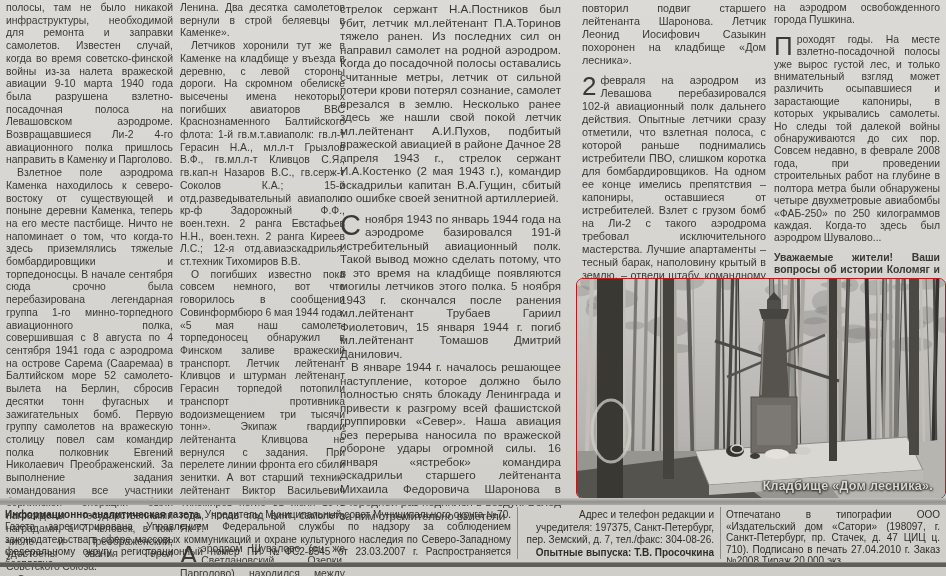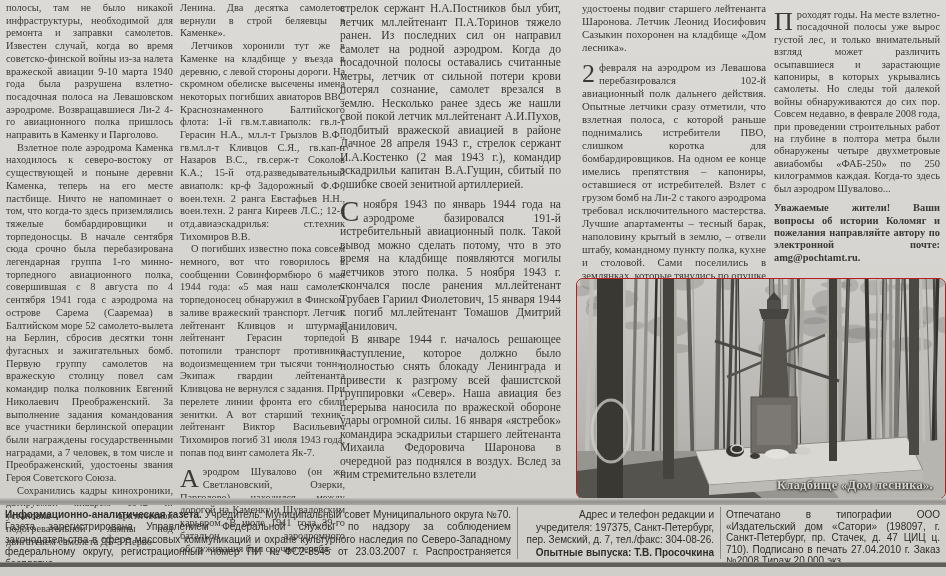--- a/index.html
+++ b/index.html
@@ -2,21 +2,21 @@
 <html lang="ru"><head>
 <meta charset="utf-8">
 <style>
   html,body{margin:0;padding:0;}
   body{
     width:946px;height:576px;overflow:hidden;position:relative;
     background:linear-gradient(#dbdad6,#cfcec9);
     font-family:"Liberation Sans", sans-serif;
     -webkit-font-smoothing:antialiased;
   }
-  .article{position:absolute;left:0;top:0;width:946px;height:498px;font-family:Liberation Serif, serif;}
+  .article{position:absolute;left:0;top:0;width:946px;height:498px;}
   .col{position:absolute;top:2px;text-align:justify;color:#3a3935;word-spacing:-0.3px;}
   .c1{left:6px;width:167px;font-size:10.4px;line-height:12.7px;}
   .c2{left:180px;width:165px;font-size:10.4px;line-height:12.7px;}
   .c3{left:340px;width:221px;font-size:11.6px;line-height:13.5px;}
   .c4{left:582px;width:184px;font-size:10.8px;line-height:13px;}
   .c5{left:774px;width:166px;font-size:10.4px;line-height:12.4px;}
   .col p{margin:0;}
   .col p.ind{text-indent:11px;}
   .col p.sp{margin-top:7px;}
   .col p.b{font-weight:bold;}
@@ -55,24 +55,25 @@
       <p class="ind">Летчиков хоронили тут же в Каменке на кладбище у въезда в деревню, с левой стороны дороги. На скромном обелиске высечены имена некоторых погибших авиаторов ВВС Краснознаменного Балтийского флота: 1-й гв.м.т.авиаполк: гв.л-т Герасин Н.А., мл.л-т Грызлов В.Ф., гв.мл.л-т Кливцов С.Я., гв.кап-н Назаров В.С., гв.серж-т Соколов К.А.; 15-й отд.разведывательный авиаполк: кр-ф Задорожный Ф.Ф., воен.техн. 2 ранга Евстафьев Н.Н., воен.техн. 2 ранга Киреев Л.С.; 12-я отд.авиаэскадрилья: ст.техник Тихомиров В.В.</p>
       <p class="ind">О погибших известно пока совсем немного, вот что говорилось в сообщении Совинформбюро 6 мая 1944 года: «5 мая наш самолет-торпедоносец обнаружил в Финском заливе вражеский транспорт. Летчик лейтенант Кливцов и штурман лейтенант Герасин торпедой потопили транспорт противника водоизмещением три тысячи тонн». Экипаж гвардии лейтенанта Кливцова не вернулся с задания. При перелете линии фронта его сбили зенитки. А вот старший техник-лейтенант Виктор Васильевич Тихомиров погиб 31 июля 1943 года, попав под винт самолета Як-7.</p>
       <p class="sp"><span class="dc">А</span>эродром Шувалово (он же Светлановский, Озерки, Парголово) находился между дорогой на Каменку и Шуваловским карьером. В июле 1941 года 39-го батальон аэродромного обслуживания был срочно переба-</p>
     </div>
   <div class="col c3">
       <p>стрелок сержант Н.А.Постников был убит, летчик мл.лейтенант П.А.Торинов тяжело ранен. Из последних сил он направил самолет на родной аэродром. Когда до посадочной полосы оставались считанные метры, летчик от сильной потери крови потерял сознание, самолет врезался в землю. Несколько ранее здесь же нашли свой покой летчик мл.лейтенант А.И.Пухов, подбитый вражеской авиацией в районе Дачное 28 апреля 1943 г., стрелок сержант И.А.Костенко (2 мая 1943 г.), командир эскадрильи капитан В.А.Гущин, сбитый по ошибке своей зенитной артиллерией.</p>
       <p class="sp"><span class="dc">С</span>ноября 1943 по январь 1944 года на аэродроме базировался 191-й истребительный авиационный полк. Такой вывод можно сделать потому, что в это время на кладбище появляются могилы летчиков этого полка. 5 ноября 1943 г. скончался после ранения мл.лейтенант Трубаев Гариил Фиолетович, 15 января 1944 г. погиб мл.лейтенант Томашов Дмитрий Данилович.</p>
       <p class="ind">В январе 1944 г. началось решающее наступление, которое должно было полностью снять блокаду Ленинграда и привести к разгрому всей фашистской группировки «Север». Наша авиация без перерыва наносила по вражеской обороне удары огромной силы. 16 января «ястребок» командира эскадрильи старшего лейтенанта Михаила Федоровича Шаронова в очередной раз поднялся в воздух. Вслед за ним стремительно взлетели</p>
     </div>
   <div class="col c4">
-      <p>удостоены подвиг старшего лейтенанта Шаронова. Летчик Леонид Иосифович Сазыкин похоронен на кладбище «Дом лесника».</p>
+      <p>повторил подвиг старшего лейтенанта Шаронова. Летчик Леонид Иосифович Сазыкин похоронен на кладбище «Дом лесника».</p>
       <p class="sp"><span class="dc">2</span>февраля на аэродром из Левашова перебазировался 102-й авиационный полк дальнего действия. Опытные летчики сразу отметили, что взлетная полоса, с которой раньше поднимались истребители ПВО, слишком коротка для бомбардировщиков. На одном ее конце имелись препятствия – капониры, оставшиеся от истребителей. Взлет с грузом бомб на Ли-2 с такого аэродрома требовал исключительного мастерства. Лучшие апартаменты – тесный барак, наполовину крытый в землю, – отвели штабу, командному пункту полка, кухне и столовой. Сами поселились в землянках, которые тянулись по опушке леса вдоль взлетно-</p>
     </div>
   <div class="col c5">
+      <p>на аэродром освобожденного города Пушкина.</p>
       <p class="sp"><span class="dc">П</span>роходят годы. На месте взлетно-посадочной полосы уже вырос густой лес, и только внимательный взгляд может различить осыпавшиеся и зарастающие капониры, в которых укрывались самолеты. Но следы той далекой войны обнаруживаются до сих пор. Совсем недавно, в феврале 2008 года, при проведении строительных работ на глубине в полтора метра были обнаружены четыре двухметровые авиабомбы «ФАБ-250» по 250 килограммов каждая. Когда-то здесь был аэродром Шувалово...</p>
       <p class="sp b">Уважаемые жители! Ваши вопросы об истории Коломяг и пожелания направляйте автору по электронной почте: amg@pochtamt.ru.</p>
     </div>
 
   <figure class="photo">
     <svg width="368" height="219" viewBox="0 0 368 219" aria-hidden="true">
       <defs>
         <linearGradient id="sky" x1="0" y1="0" x2="0" y2="1">
           <stop offset="0" stop-color="#cac9c5"></stop>
           <stop offset="0.7" stop-color="#b6b5b1"></stop>

